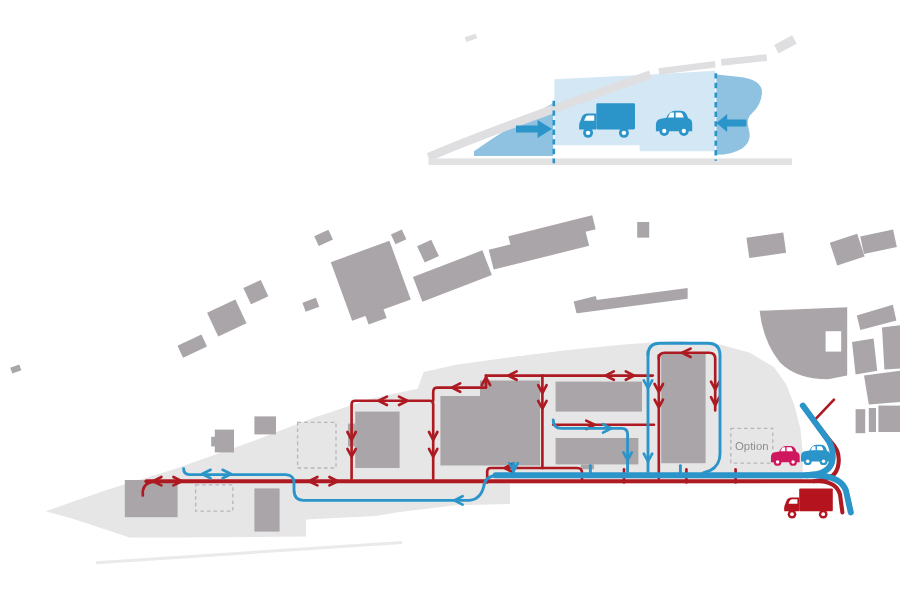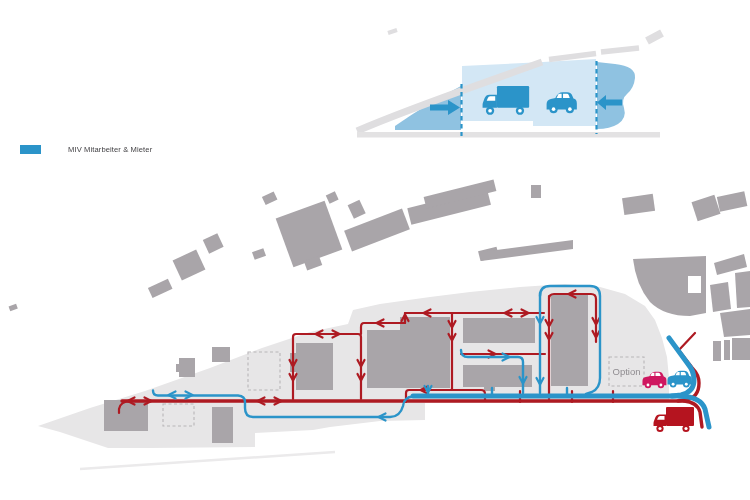--- a/index.html
+++ b/index.html
@@ -203,21 +203,15 @@
 
   <rect class="dash" x="609" y="357" width="35" height="29"></rect>
   <text class="opt-text" x="626.5" y="375" text-anchor="middle">Option</text>
 
   <use href="#car" transform="translate(642,369) scale(0.95)" style="color:#cf1760"></use>
   <use href="#car" transform="translate(667,368) scale(0.97)" style="color:#2b94c9"></use>
   <use href="#truck" transform="translate(653,407)" style="color:#b5141f"></use>
 </svg>
 
 <div class="legend">
-  <div class="legend-row">
-    <svg width="21" height="9">
-      <rect width="21" height="9" fill="#2b94c9"></rect>
-        </svg>
-    <span class="legend-label">MIV Mitarbeiter &amp; Mieter</span>
-  </div>
 </div>
 
 </div>
 
 </body></html>

